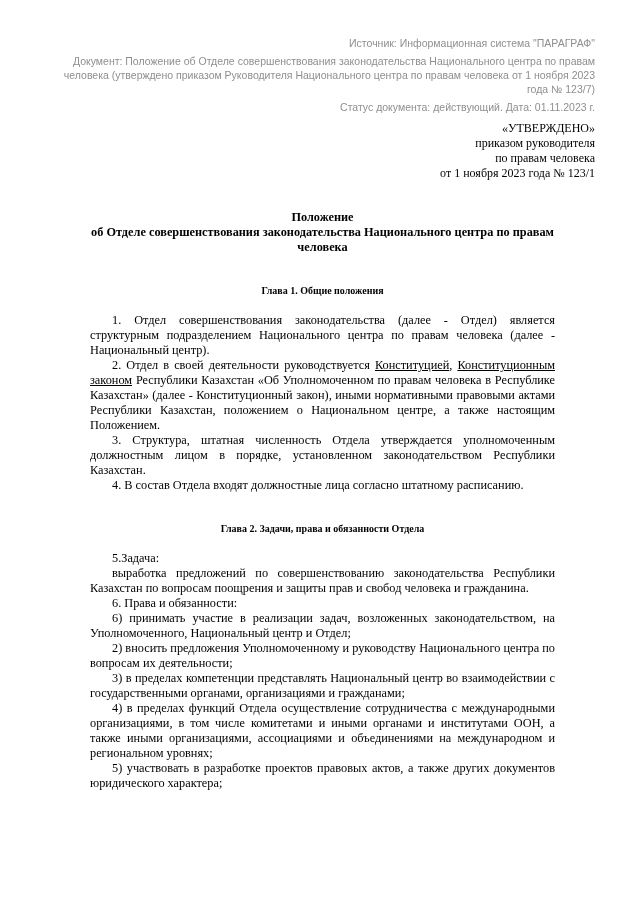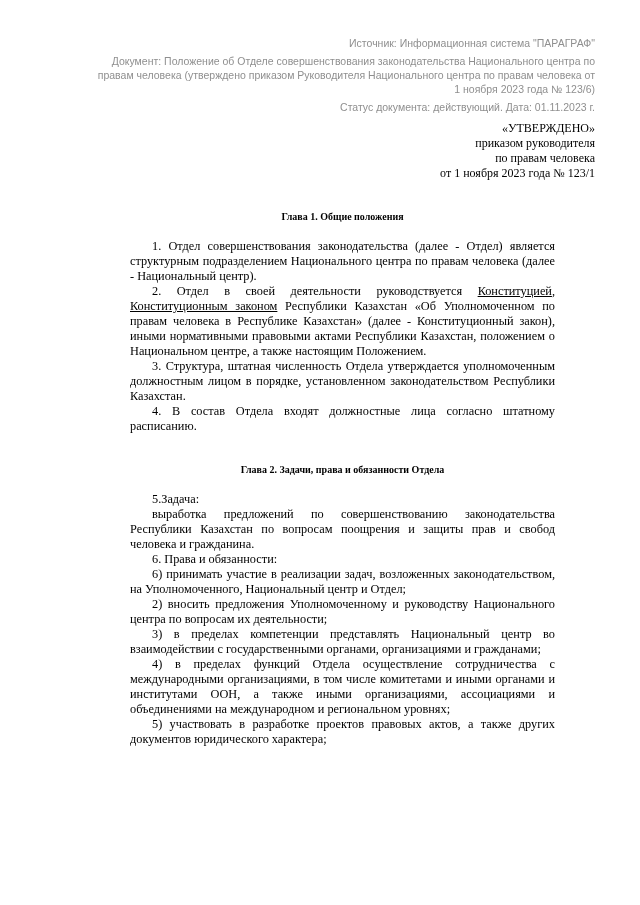--- a/index.html
+++ b/index.html
@@ -6,21 +6,20 @@
   .page {
     position: relative;
     width: 640px;
     height: 905px;
     background: #ffffff;
     overflow: hidden;
     box-sizing: border-box;
     padding-top: 36px;
     color: #000000;
     font-family: "Liberation Serif", serif;
-    padding-left: 40px;
   }
   
   .meta {
     margin: 0 45px 0 55px;
     text-align: right;
     font-family: "Liberation Sans", sans-serif;
     font-size: 10.5px;
     line-height: 14px;
     color: #8f8f8f;
   }
@@ -66,31 +65,35 @@
     cursor: pointer;
   }
 </style>
 </head>
 <body>
 
 <div class="page">
 
   <div class="meta">
     <p>Источник: Информационная система "ПАРАГРАФ"</p>
-    <p>Документ: Положение об Отделе совершенствования законодательства Национального центра по правам человека (утверждено приказом Руководителя Национального центра по правам человека от 1 ноября 2023 года № 123/6)</p>
+    <p>Документ: Положение об Отделе совершенствования законодательства Национального центра по правам человека (утверждено приказом Руководителя Национального центра по правам человека от 1 ноября 2023 года № 123/7)</p>
     <p>Статус документа: действующий. Дата: 01.11.2023 г.</p>
   </div>
 
   <div class="approval">
     <div>«УТВЕРЖДЕНО»</div>
     <div>приказом руководителя</div>
     <div>по правам человека</div>
     <div>от 1 ноября 2023 года № 123/1</div>
   </div>
 
+  <div class="doc-title">
+    <div>Положение</div>
+    <div>об Отделе совершенствования законодательства Национального центра по правам человека</div>
+  </div>
 
   <div class="chapter-heading">Глава 1. Общие положения</div>
 
   <div class="body-block">
     <p>1. Отдел совершенствования законодательства (далее - Отдел) является структурным подразделением Национального центра по правам человека (далее - Национальный центр).</p>
     <p><span>2. Отдел в своей деятельности руководствуется </span><a class="doc-link" href="#">Конституцией</a><span>, </span><a class="doc-link" href="#">Конституционным законом</a><span> Республики Казахстан «Об Уполномоченном по правам человека в Республике Казахстан» (далее - Конституционный закон), иными нормативными правовыми актами Республики Казахстан, положением о Национальном центре, а также настоящим Положением.</span></p>
     <p>3. Структура, штатная численность Отдела утверждается уполномоченным должностным лицом в порядке, установленном законодательством Республики Казахстан.</p>
     <p>4. В состав Отдела входят должностные лица согласно штатному расписанию.</p>
   </div>
 

